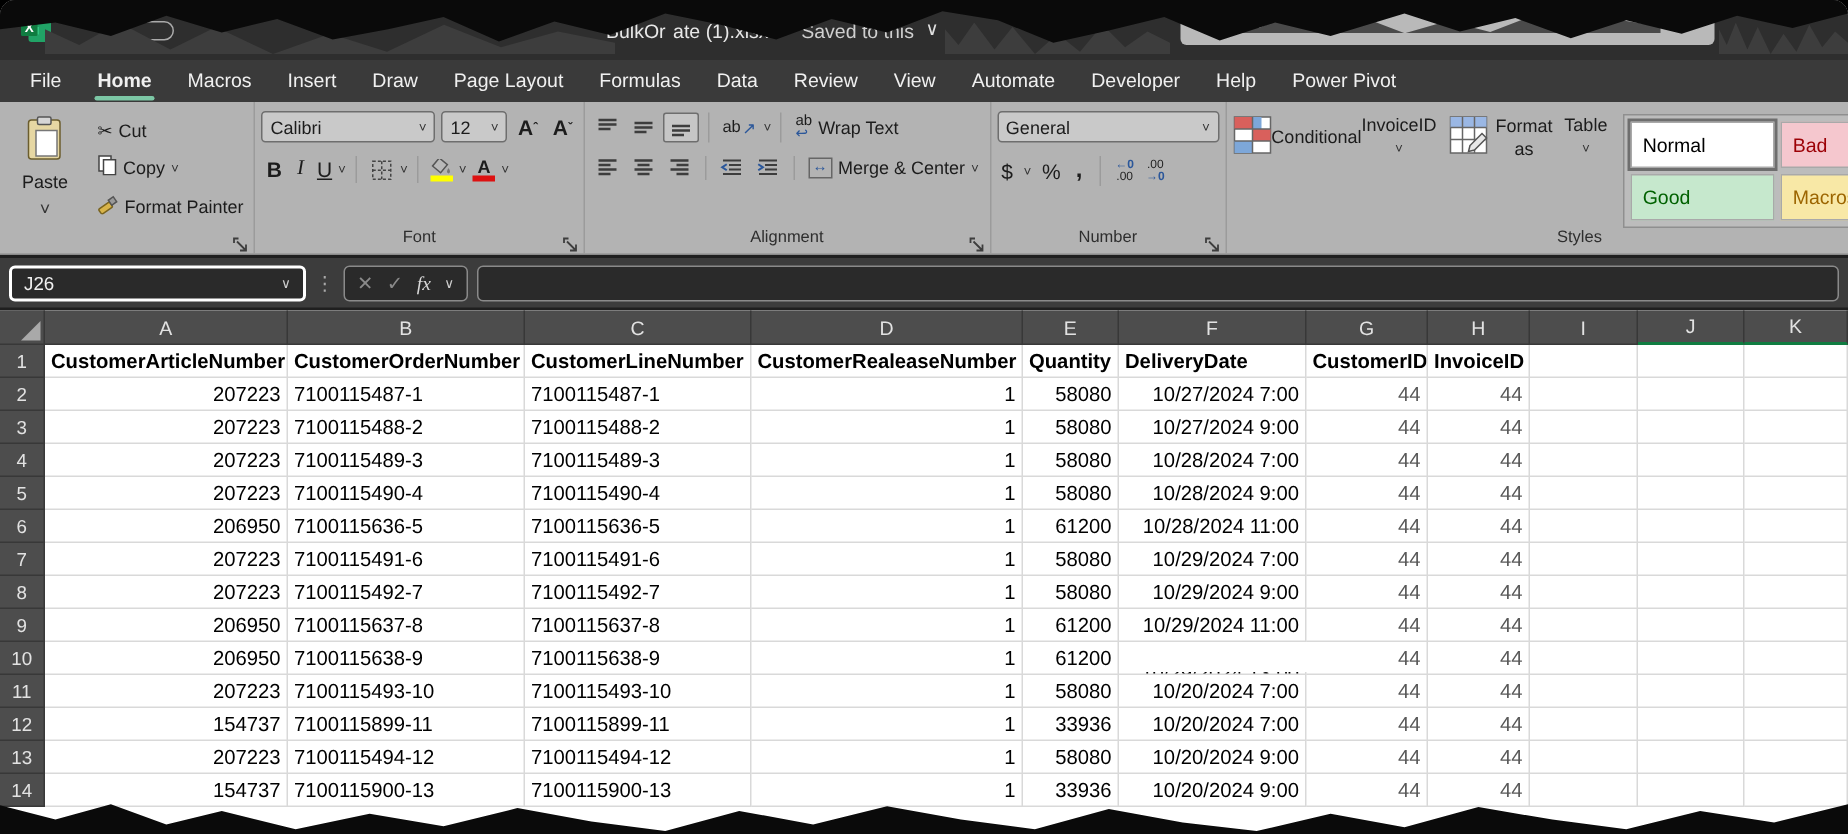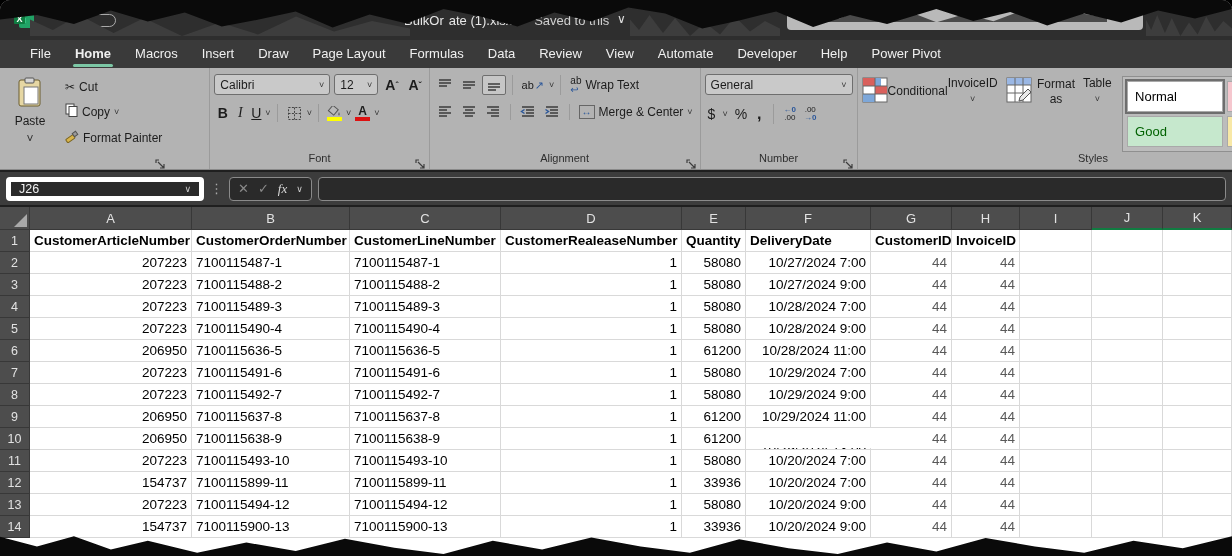--- a/index.html
+++ b/index.html
@@ -21,21 +21,21 @@
   .title .gap { display:inline-block; width:5px; }
   .title .dim { color:#cfcfcf; margin-left:5px; }
   .tchev { position:absolute; left:617px; top:12px; color:#e0e0e0; font-size:12px; }
   .pencil { position:absolute; left:690px; top:5px; color:#e0e0e0; font-size:13px; transform:rotate(0deg); }
   .searchbox { position:absolute; left:787px; top:4px; width:356px; height:26px;
                background:#b9b9b9; border-radius:4px; overflow:hidden; }
   .searchbox .torn-blob { left:10%; top:0; width:80%; height:70%; background:#4a4a4a; }
 
   
   #tabbar { position:absolute; left:0; top:40px; width:100%; height:28px; background:#3a3a3a;
-            display:flex; align-items:center; padding-left:18px; }
+            display:flex; align-items:center; padding-left:8px; }
   .tab { color:#f0f0f0; font-size:13px; padding:5px 12px 6px 12px; cursor:default; position:relative; }
   .tab.active { font-weight:bold; }
   .tab.active::after { content:""; position:absolute; left:10px; right:10px; bottom:0;
                        height:3px; background:var(--tab-underline,#7cc7a5); border-radius:2px; }
 
   
   #ribbon { position:absolute; left:0; top:68px; width:100%; height:102px; background:#b3b3b3;
             display:flex; border-bottom:1px solid #8a8a8a; color:#1c1c1c; }
   .group { position:relative; height:100%; padding:6px 4px 18px 4px; }
   .group + .group { border-left:1px solid #9b9b9b; }
@@ -52,21 +52,21 @@
   .vsep { width:1px; background:#9b9b9b; margin:1px 4px; align-self:stretch; }
 
   
   #grp-clipboard { width:183px; }
   .clip-inner { display:flex; gap:6px; }
   .paste-big { display:flex; flex-direction:column; align-items:center; width:52px; padding-top:3px; }
   .paste-big span { font-size:12px; }
   .clip-col { display:flex; flex-direction:column; gap:5px; padding-top:4px; }
 
   
-  #grp-font { width:237px;margin-left:40px; }
+  #grp-font { width:237px; }
   .font-row1 { display:flex; gap:4px; align-items:center; }
   .font-row2 { display:flex; gap:2px; align-items:center; margin-top:8px; }
   .ff { width:116px; } .fs { width:44px; }
   .grow { font-size:14px; font-weight:bold; }
   .bld { font-weight:bold; font-size:14px; width:17px; text-align:center; }
   .itl { font-style:italic; font-family:"Liberation Serif",serif; font-size:14px; width:14px; text-align:center; }
   .und { text-decoration:underline; font-size:14px; width:14px; text-align:center; }
   .swatchbtn { display:flex; flex-direction:column; align-items:center; line-height:11px; padding:1px 2px; }
   .swatch { width:15px; height:4px; margin-top:1px; }
 
@@ -94,21 +94,21 @@
   .gallery { display:grid; grid-template-columns:96px 105px; grid-auto-rows:31px; gap:4px;
              background:#bcbcbc; border:1px solid #8f8f8f; padding:4px; margin-top:2px;
              width:160px; width:218px; overflow:hidden; }
   .style-chip { display:flex; align-items:center; padding-left:7px; font-size:13px; border:1px solid #a9a9a9; }
   .style-chip.selected { outline:2px solid #6e6e6e; outline-offset:0; background:#fff; }
 
   
   #formulabar { position:absolute; left:0; top:170px; width:100%; height:37px; background:#3c3c3c;
                 display:flex; align-items:center; padding:0 6px; gap:6px;
                 border-top:2px solid #1f1f1f; border-bottom:2px solid #1f1f1f; }
-  .namebox { width:198px; height:24px; background:#2a2a2a; border:5px solid #ffffff; border-radius:4px;
+  .namebox { width:198px; height:24px; background:#2a2a2a; border:2px solid #ffffff; border-radius:4px;
              color:#f0f0f0; font-size:12.5px; display:flex; align-items:center;
              justify-content:space-between; padding:0 8px; }
   .namebox .chev { color:#cfcfcf; }
   .dots { color:#a9a9a9; font-size:13px; }
   .fxbox { height:24px; background:#2a2a2a; border:1px solid #8a8a8a; border-radius:4px;
            display:flex; align-items:center; gap:9px; padding:0 8px; color:#8a8a8a; font-size:13px; }
   .fxbox .fx { color:#d8d8d8; font-style:italic; font-family:"Liberation Serif",serif; }
   .fxbox .chev { color:#cfcfcf; }
   .fbinput { flex:1; height:24px; background:#2a2a2a; border:1px solid #8a8a8a; border-radius:4px;
              color:#fff; font-size:12.5px; padding:3px 8px; }

